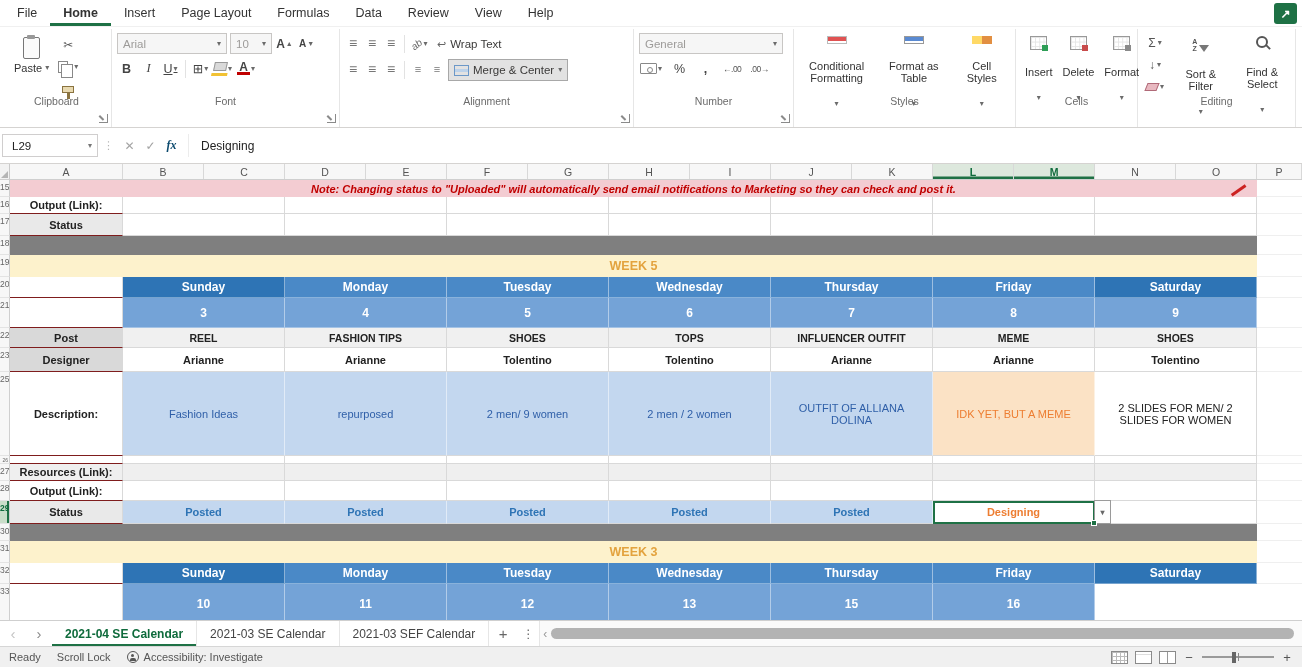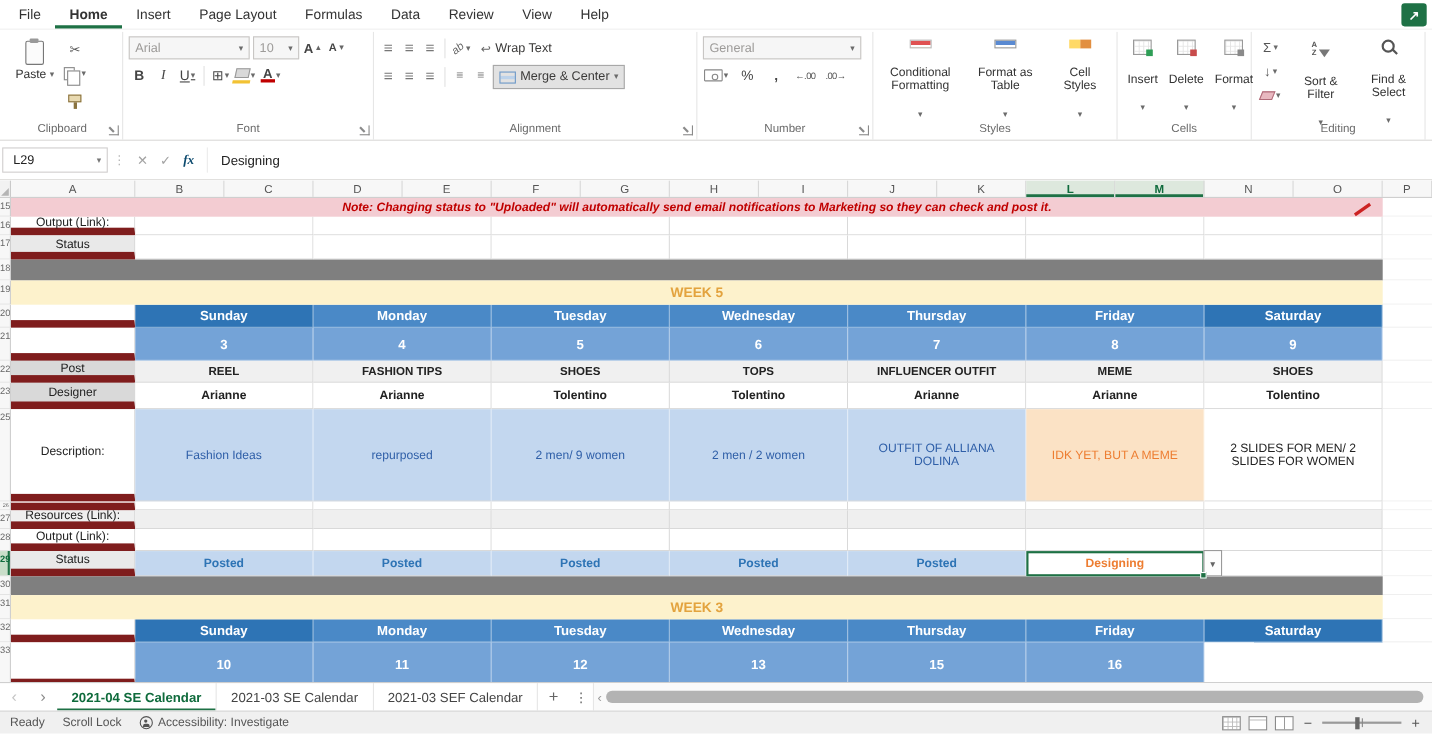--- a/index.html
+++ b/index.html
@@ -9,21 +9,21 @@
 
 
 .rtabs{height:27px;flex:none;display:flex;align-items:stretch;background:#fff;padding-left:4px;position:relative;border-bottom:1px solid #f0f0f0}
 .rtab{padding:0 13px;font-size:12.5px;color:#333;display:flex;align-items:center;white-space:nowrap}
 .rtab.active{font-weight:bold;box-shadow:inset 0 -3px 0 #1e7145}
 .share{position:absolute;right:5px;top:3px;width:23px;height:21px;background:#1e7145;border-radius:3px;display:flex;align-items:center;justify-content:center;color:#fff;font-size:12px;font-weight:bold}
 
 
 .ribbon{height:101px;flex:none;display:flex;background:#fff;border-bottom:1px solid #d5d3d1;padding:2px 0 0 2px}
 .grp{position:relative;border-right:1px solid #e6e6e6;padding:4px 5px 16px;flex:none}
-.glabel{position:absolute;bottom:4px;left:0;right:0;text-align:center;font-size:10.5px;color:#6b6b6b;white-space:nowrap}
+.glabel{position:absolute;bottom:20px;left:0;right:0;text-align:center;font-size:10.5px;color:#6b6b6b;white-space:nowrap}
 .launcher{position:absolute;bottom:4px;right:3px;width:9px;height:9px;border-right:1.5px solid #8a8a8a;border-bottom:1.5px solid #8a8a8a}
 .launcher::after{content:"";position:absolute;left:1px;top:1px;width:6px;height:1.5px;background:#8a8a8a;transform:rotate(45deg);transform-origin:left top}
 .chev{font-size:8px;color:#6b6b6b;line-height:1}
 .combo{height:21px;border:1px solid #c8c6c4;background:#f6f6f6;display:flex;align-items:center;justify-content:space-between;padding:0 5px;font-size:11.5px;color:#9d9b99}
 .frow{display:flex;align-items:center;gap:3px;margin-bottom:4px}
 .fmt{height:21px;min-width:19px;display:flex;align-items:center;justify-content:center;color:#444;font-size:12.5px;gap:1px;padding:0 1px}
 .vsep{width:1px;height:18px;background:#e2e2e2;margin:0 2px}
 .bigbtn{display:flex;flex-direction:column;align-items:center;gap:3px;padding:4px 7px;color:#333;font-size:11px}
 .bigbtn .blbl{display:flex;align-items:center;gap:3px}
 .minicol{display:flex;flex-direction:column;gap:2px;padding-top:2px}
@@ -91,21 +91,21 @@
 .sheet{height:456px;flex:none;overflow:hidden;background:#fff}
 .chr{display:flex;height:16px;background:#f7f7f7;border-bottom:1px solid #cfcfcf;font-size:10.5px;color:#555}
 .ch{border-right:1px solid #d8d8d8;display:flex;align-items:center;justify-content:center;flex:none}
 .chc{width:81px}.chA{width:113px}.chP{width:45px}
 .ch.sel{background:#dde8dd;box-shadow:inset 0 -2.5px 0 #1e7145;color:#0f6b3c;font-weight:bold}
 .corner{width:10px;flex:none;border-right:1px solid #c9c9c9;position:relative;background:#f2f2f2}
 .corner::after{content:"";position:absolute;right:1px;bottom:1px;border-left:7px solid transparent;border-bottom:7px solid #b5b5b5}
 .r{display:flex;flex:none}
 .gut{width:10px;flex:none;background:#f7f7f7;border-right:1px solid #cfcfcf;border-bottom:1px solid #e3e3e3;font-size:8.5px;color:#666;text-align:right;overflow:hidden;line-height:1.7;padding-right:1px}
 .gut.gsel{background:#c9dec9;color:#0f6b3c;font-weight:bold;box-shadow:inset -2px 0 0 #1e7145}
-.lab{width:113px;flex:none;display:flex;align-items:center;justify-content:center;font-weight:normal;font-size:11px;border-right:1px solid #d9d9d9;border-bottom:7px solid #7f1d1d;background:#fff;text-align:center}
+.lab{width:113px;flex:none;display:flex;align-items:center;justify-content:center;font-weight:bold;font-size:11px;border-right:1px solid #d9d9d9;border-bottom:1px solid #7f1d1d;background:#fff;text-align:center}
 .labgray{background:#d9d9d9}.lablight{background:#e9e9e9}
 .dc{width:162px;flex:none;display:flex;align-items:center;justify-content:center;border-right:1px solid #d9d9d9;border-bottom:1px solid #d9d9d9;background:#fff;overflow:hidden}
 .pc{width:45px;flex:none;background:#fff;border-bottom:1px solid #efefef}
 .merged{width:1247px;flex:none;display:flex;align-items:center;justify-content:center;position:relative}
 .notecell{background:#f3ccd2;color:#c00000;font-style:italic;font-weight:bold;font-size:11px}
 .notemark{position:absolute;right:10px;top:50%;width:17px;height:2.5px;background:#cc2222;transform:rotate(-35deg)}
 .grayband{background:#7f7f7f}
 .weekband{background:#fdf2cc;color:#e3a33e;font-weight:bold;font-size:12.5px}
 .day{color:#fff;font-weight:bold;font-size:12px;border-right:1px solid rgba(255,255,255,.45);border-bottom:1px solid rgba(255,255,255,.35)}
 .day.wd{background:#4a89c7}.day.we{background:#2e74b5}

